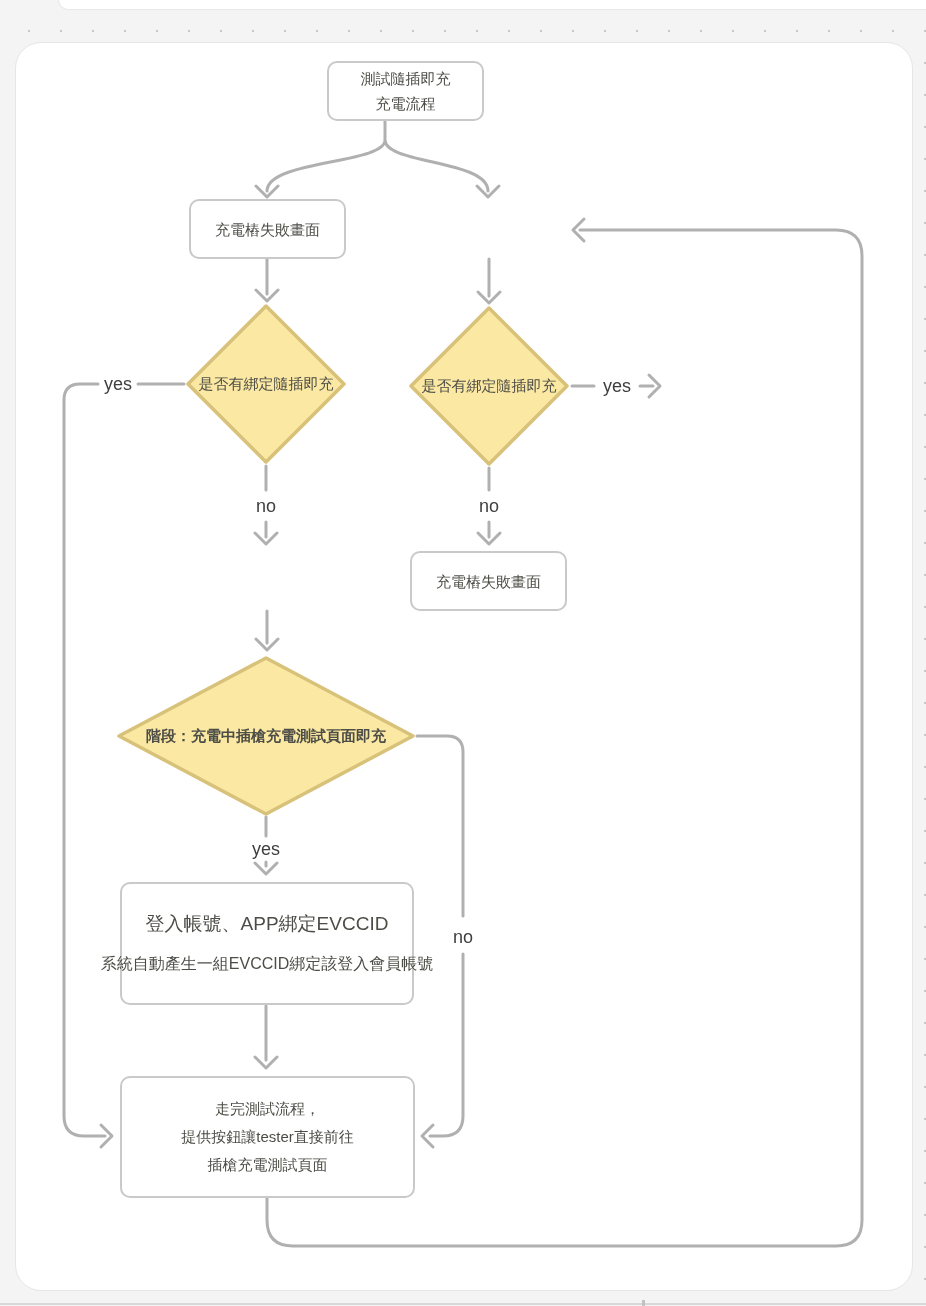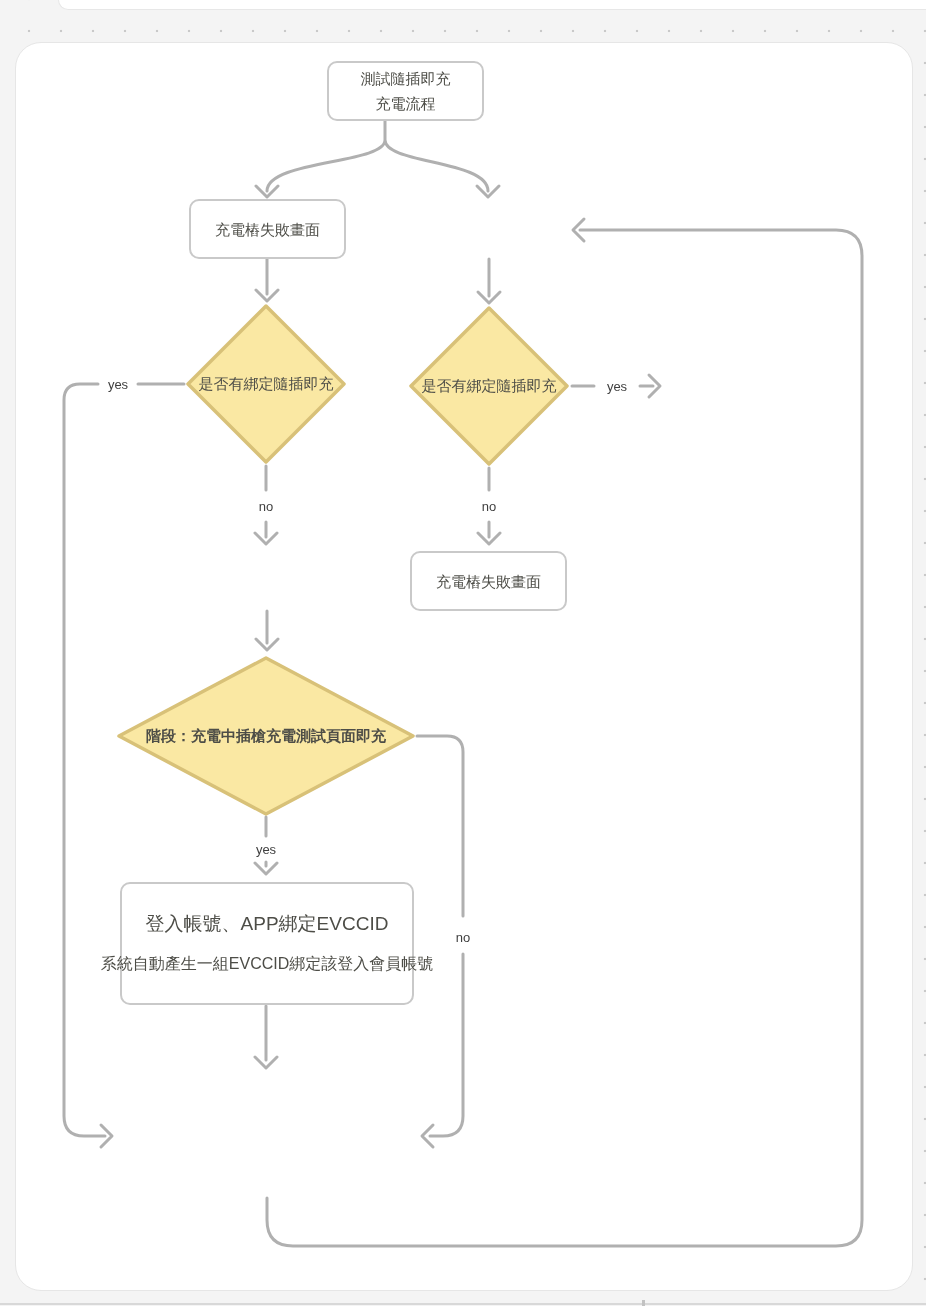--- a/index.html
+++ b/index.html
@@ -39,21 +39,21 @@
   .diamond svg{position:absolute;left:0;top:0;overflow:visible;}
   .dshape{fill:var(--diamond_bg,#fae8a3);stroke:var(--diamond_border,#d8c178);stroke-width:3.5;stroke-linejoin:round;}
   .dtext{
     position:absolute;inset:0;display:flex;flex-direction:row;align-items:center;justify-content:center;
     color:var(--text,#4d4d47);font-size:15px;line-height:26px;text-align:center;
   }
   .dtext span{display:block;}
 
   .edge-label{
     position:absolute;width:40px;height:22px;display:flex;align-items:center;justify-content:center;
-    color:var(--label_text,#3f3f3f);font-size:13px;
+    color:var(--label_text,#3f3f3f);font-size:18px;
   }
 
   #n-start{left:307px;top:61px;width:157px;height:60px;margin-left:20px;}
   #n-first{left:189px;top:199px;width:157px;height:60px;}
   #n-bound{left:410px;top:199px;width:157px;height:60px;}
   #n-sim{left:668px;top:352px;width:156px;height:62px;}
   #n-enter{left:189px;top:551px;width:157px;height:60px;}
   #n-fail{left:410px;top:551px;width:157px;height:60px;}
   #n-login{left:120px;top:882px;width:294px;height:123px;}
   #n-login .title{font-size:19px;margin-bottom:15px;}
@@ -117,20 +117,25 @@
   <div class="box" id="n-first">
     <span>充電樁失敗畫面</span>
   </div>
   <div class="box" id="n-fail">
     <span>充電樁失敗畫面</span>
   </div>
   <div class="box" id="n-login">
     <span class="title">登入帳號、APP綁定EVCCID</span>
     <span class="subtitle">系統自動產生一組EVCCID綁定該登入會員帳號</span>
   </div>
+  <div class="box" id="n-finish">
+    <span>走完測試流程，</span>
+    <span>提供按鈕讓tester直接前往</span>
+    <span>插槍充電測試頁面</span>
+  </div>
 
   <div class="diamond" id="d-left">
     <svg width="166" height="166" viewBox="0 0 166 166">
       <polygon class="dshape" points="83,5 161,83 83,161 5,83"></polygon>
     </svg>
     <div class="dtext">
       <span>是否有綁</span>
       <span>定隨插即</span>
       <span>充</span>
     </div>

